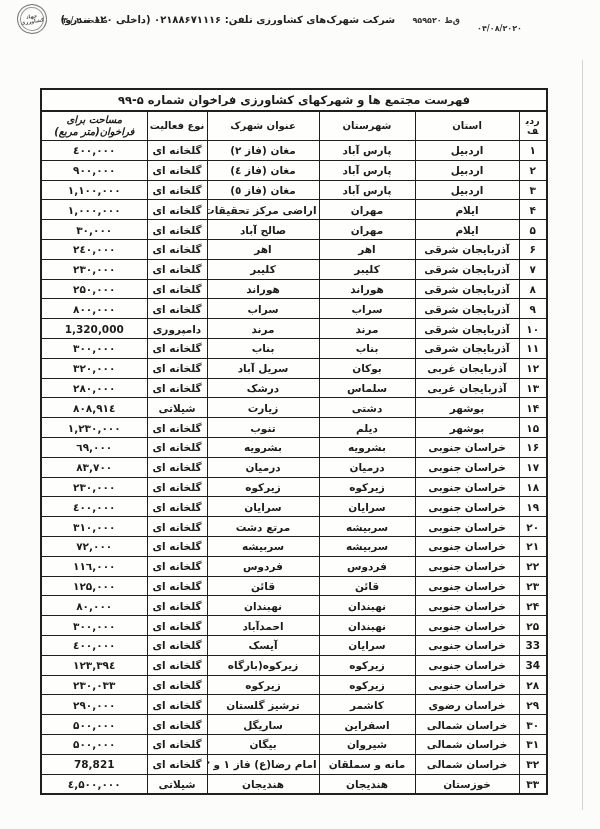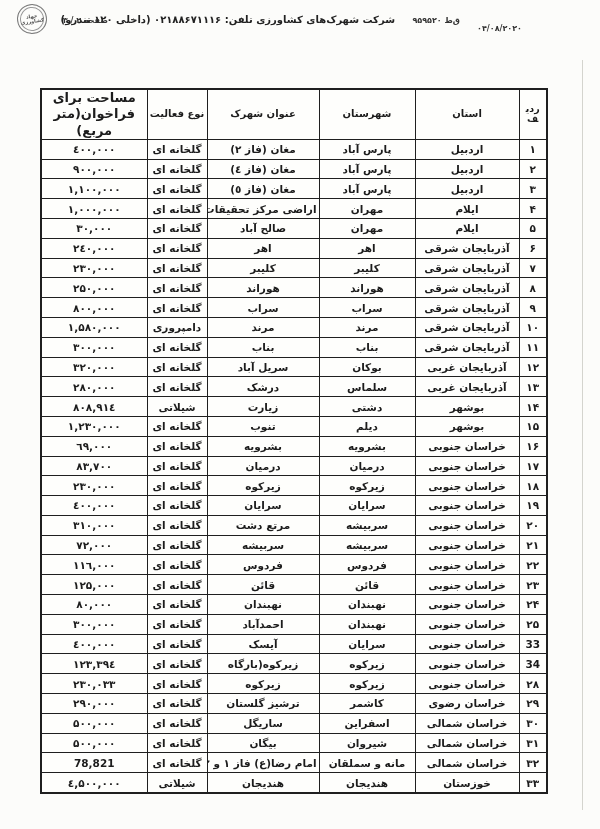--- a/index.html
+++ b/index.html
@@ -61,21 +61,21 @@
     height:18.8px;font-size:10.5px;font-weight:bold;text-align:center;
     padding:0 2px;white-space:nowrap;overflow:hidden;
   }
   col.c0{width:28px;}  
   col.c1{width:104px;} 
   col.c2{width:96px;}  
   col.c3{width:112px;} 
   col.c4{width:60px;}  
   col.c5{width:106px;} 
   th.h0{font-size:9.5px;word-break:break-all;line-height:1.1;}
-  th.h5{font-size:13px;}
+  th.h5{font-size:10px;font-style:italic;}
   td.c5{direction:ltr;}
 </style>
 </head>
 <body>
 
 <div class="page">
 
   <div class="logo">
     <span>جهاد کشاورزی</span>
   </div>
@@ -92,20 +92,23 @@
       <colgroup>
         <col class="c0">
           <col class="c1">
           <col class="c2">
           <col class="c3">
           <col class="c4">
           <col class="c5">
       </colgroup>
       <thead>
         <tr>
+          <td class="title-cell" colspan="6">فهرست مجتمع ها و شهرکهای کشاورزی فراخوان شماره ۵-۹۹</td>
+        </tr>
+        <tr>
             <th class="h0">ردیف</th>
             <th class="h1">استان</th>
             <th class="h2">شهرستان</th>
             <th class="h3">عنوان شهرک</th>
             <th class="h4">نوع فعالیت</th>
             <th class="h5">مساحت برای فراخوان(متر مربع)</th>
           </tr>
       </thead>
       <tbody>
           <tr>
@@ -179,21 +182,21 @@
             <td class="c3">سراب</td>
             <td class="c4">گلخانه ای</td>
             <td class="c5">۸۰۰,۰۰۰</td>
           </tr>
           <tr>
             <td class="c0">۱۰</td>
             <td class="c1">آذربایجان شرقی</td>
             <td class="c2">مرند</td>
             <td class="c3">مرند</td>
             <td class="c4">دامپروری</td>
-            <td class="c5">۱,۵۸۰,۰۰۰</td>
+            <td class="c5">1,320,000</td>
           </tr>
           <tr>
             <td class="c0">۱۱</td>
             <td class="c1">آذربایجان شرقی</td>
             <td class="c2">بناب</td>
             <td class="c3">بناب</td>
             <td class="c4">گلخانه ای</td>
             <td class="c5">۳۰۰,۰۰۰</td>
           </tr>
           <tr>

